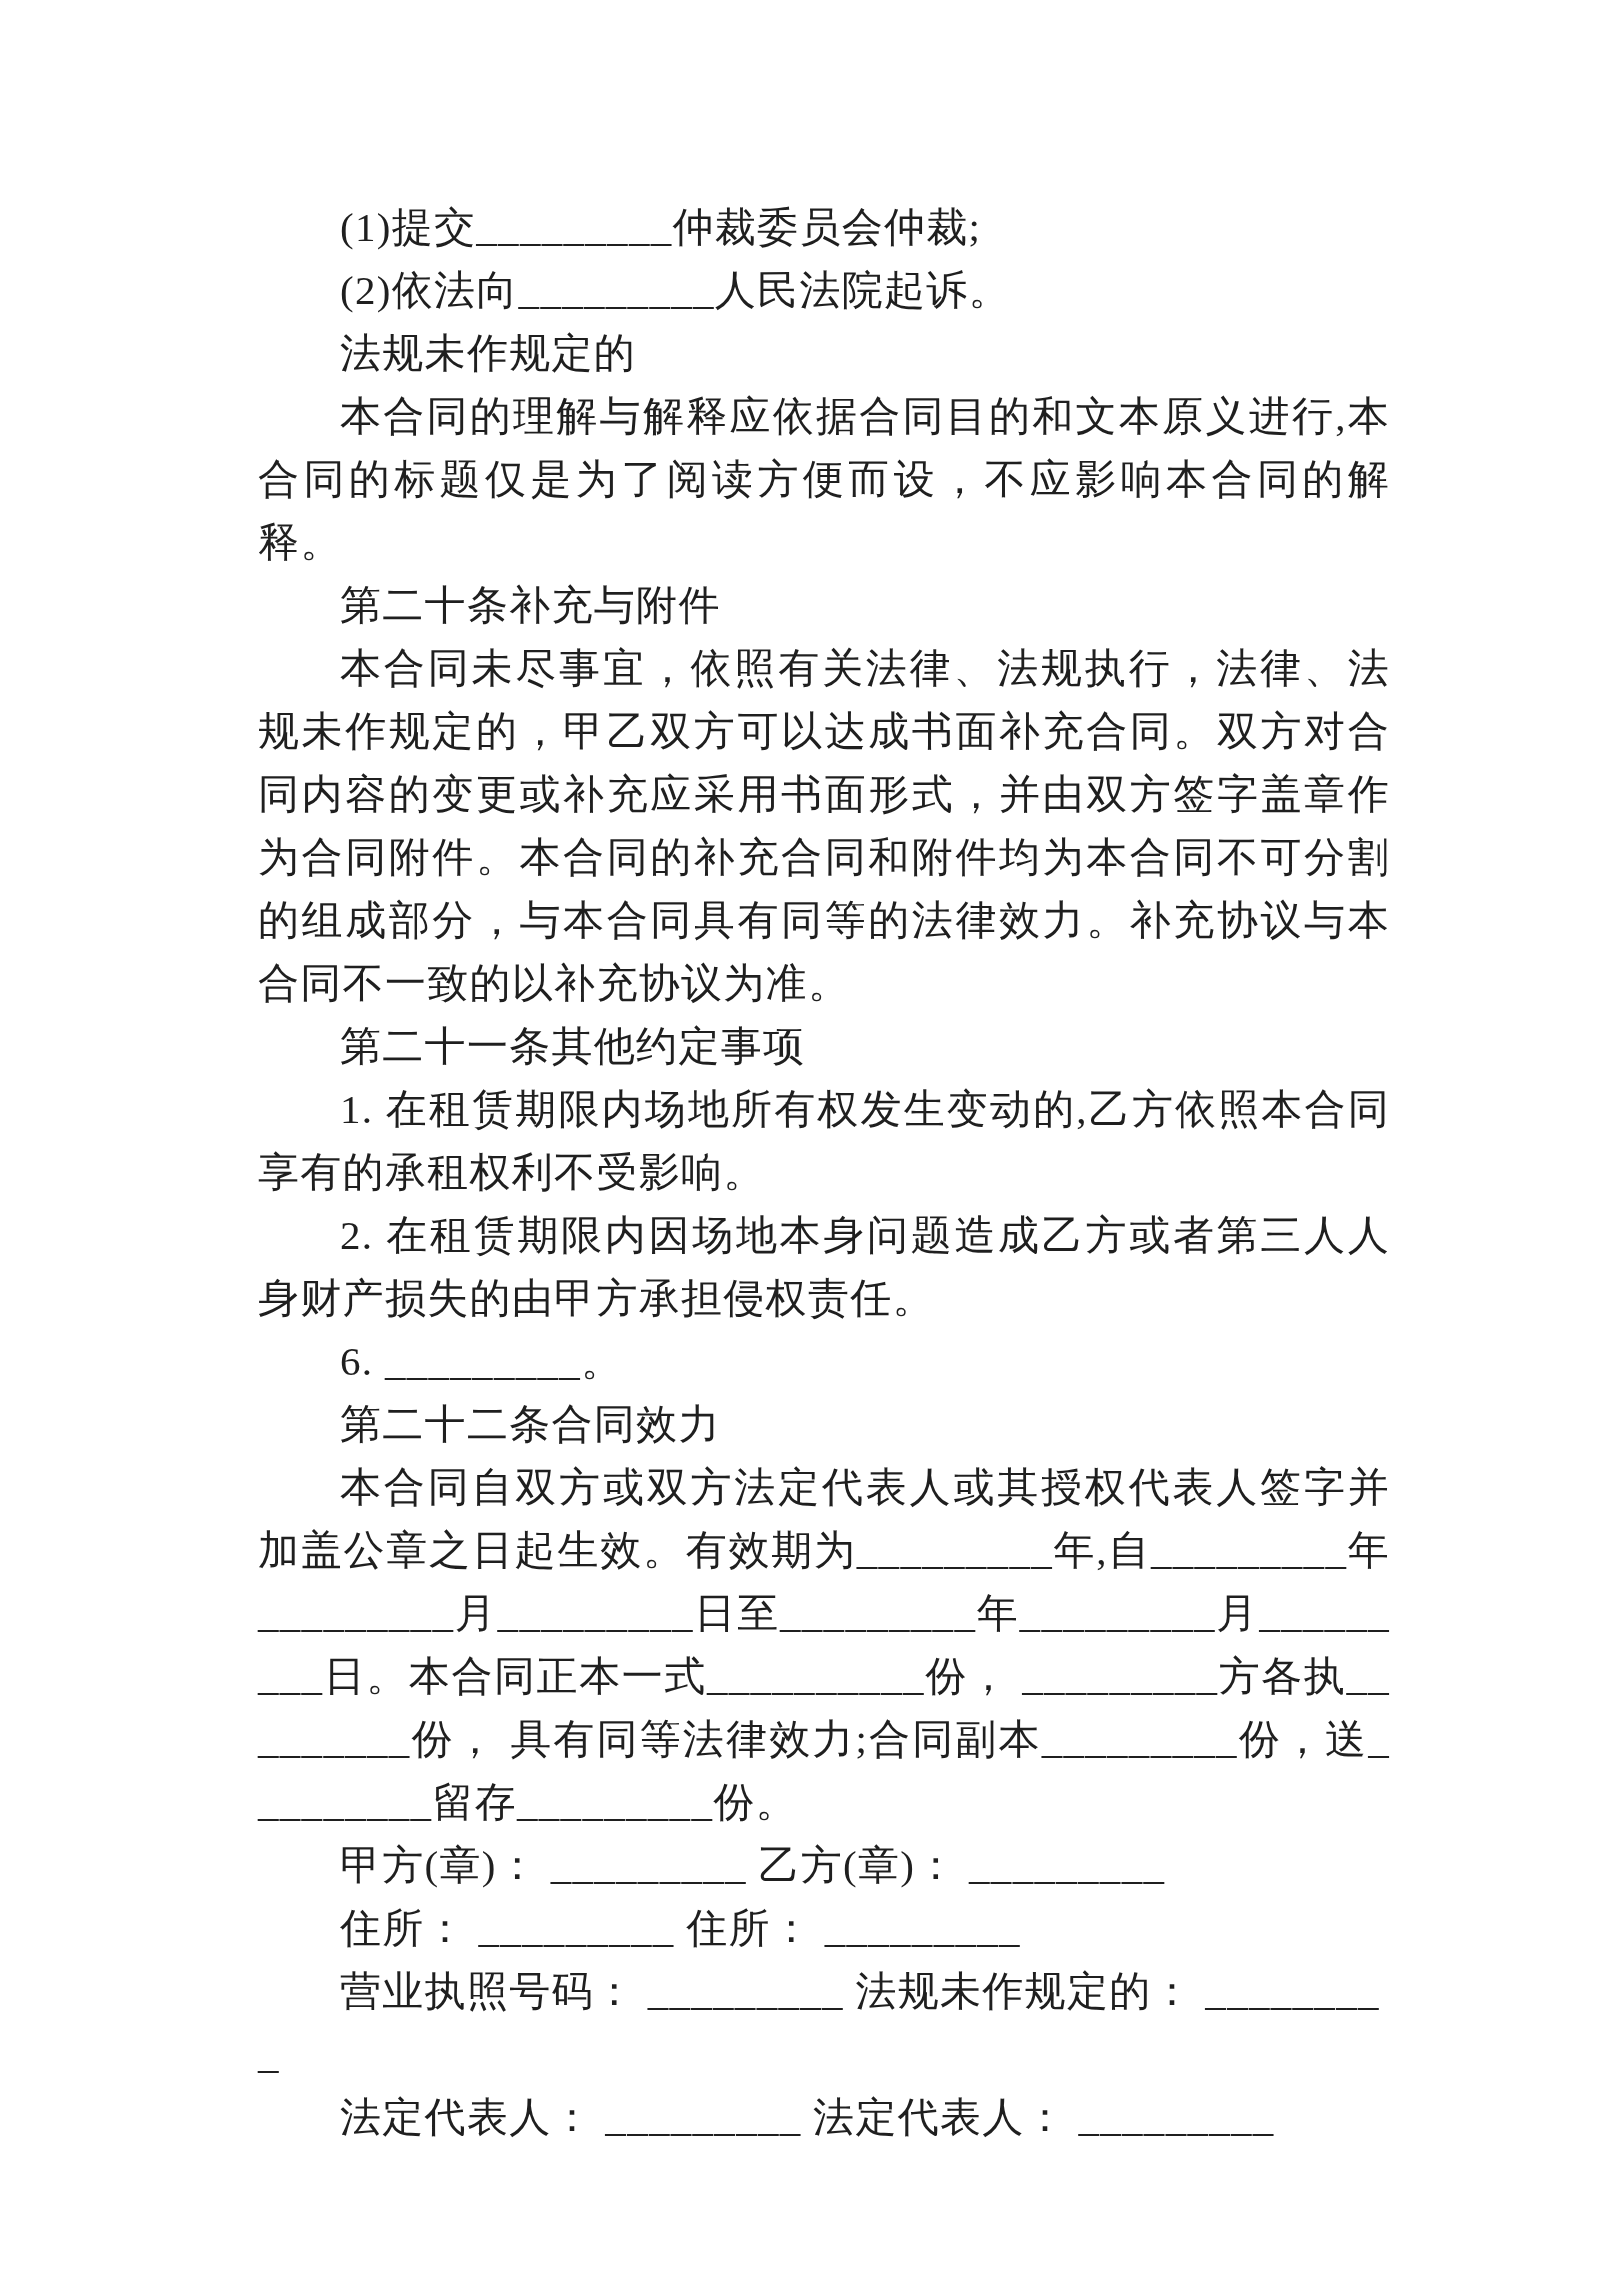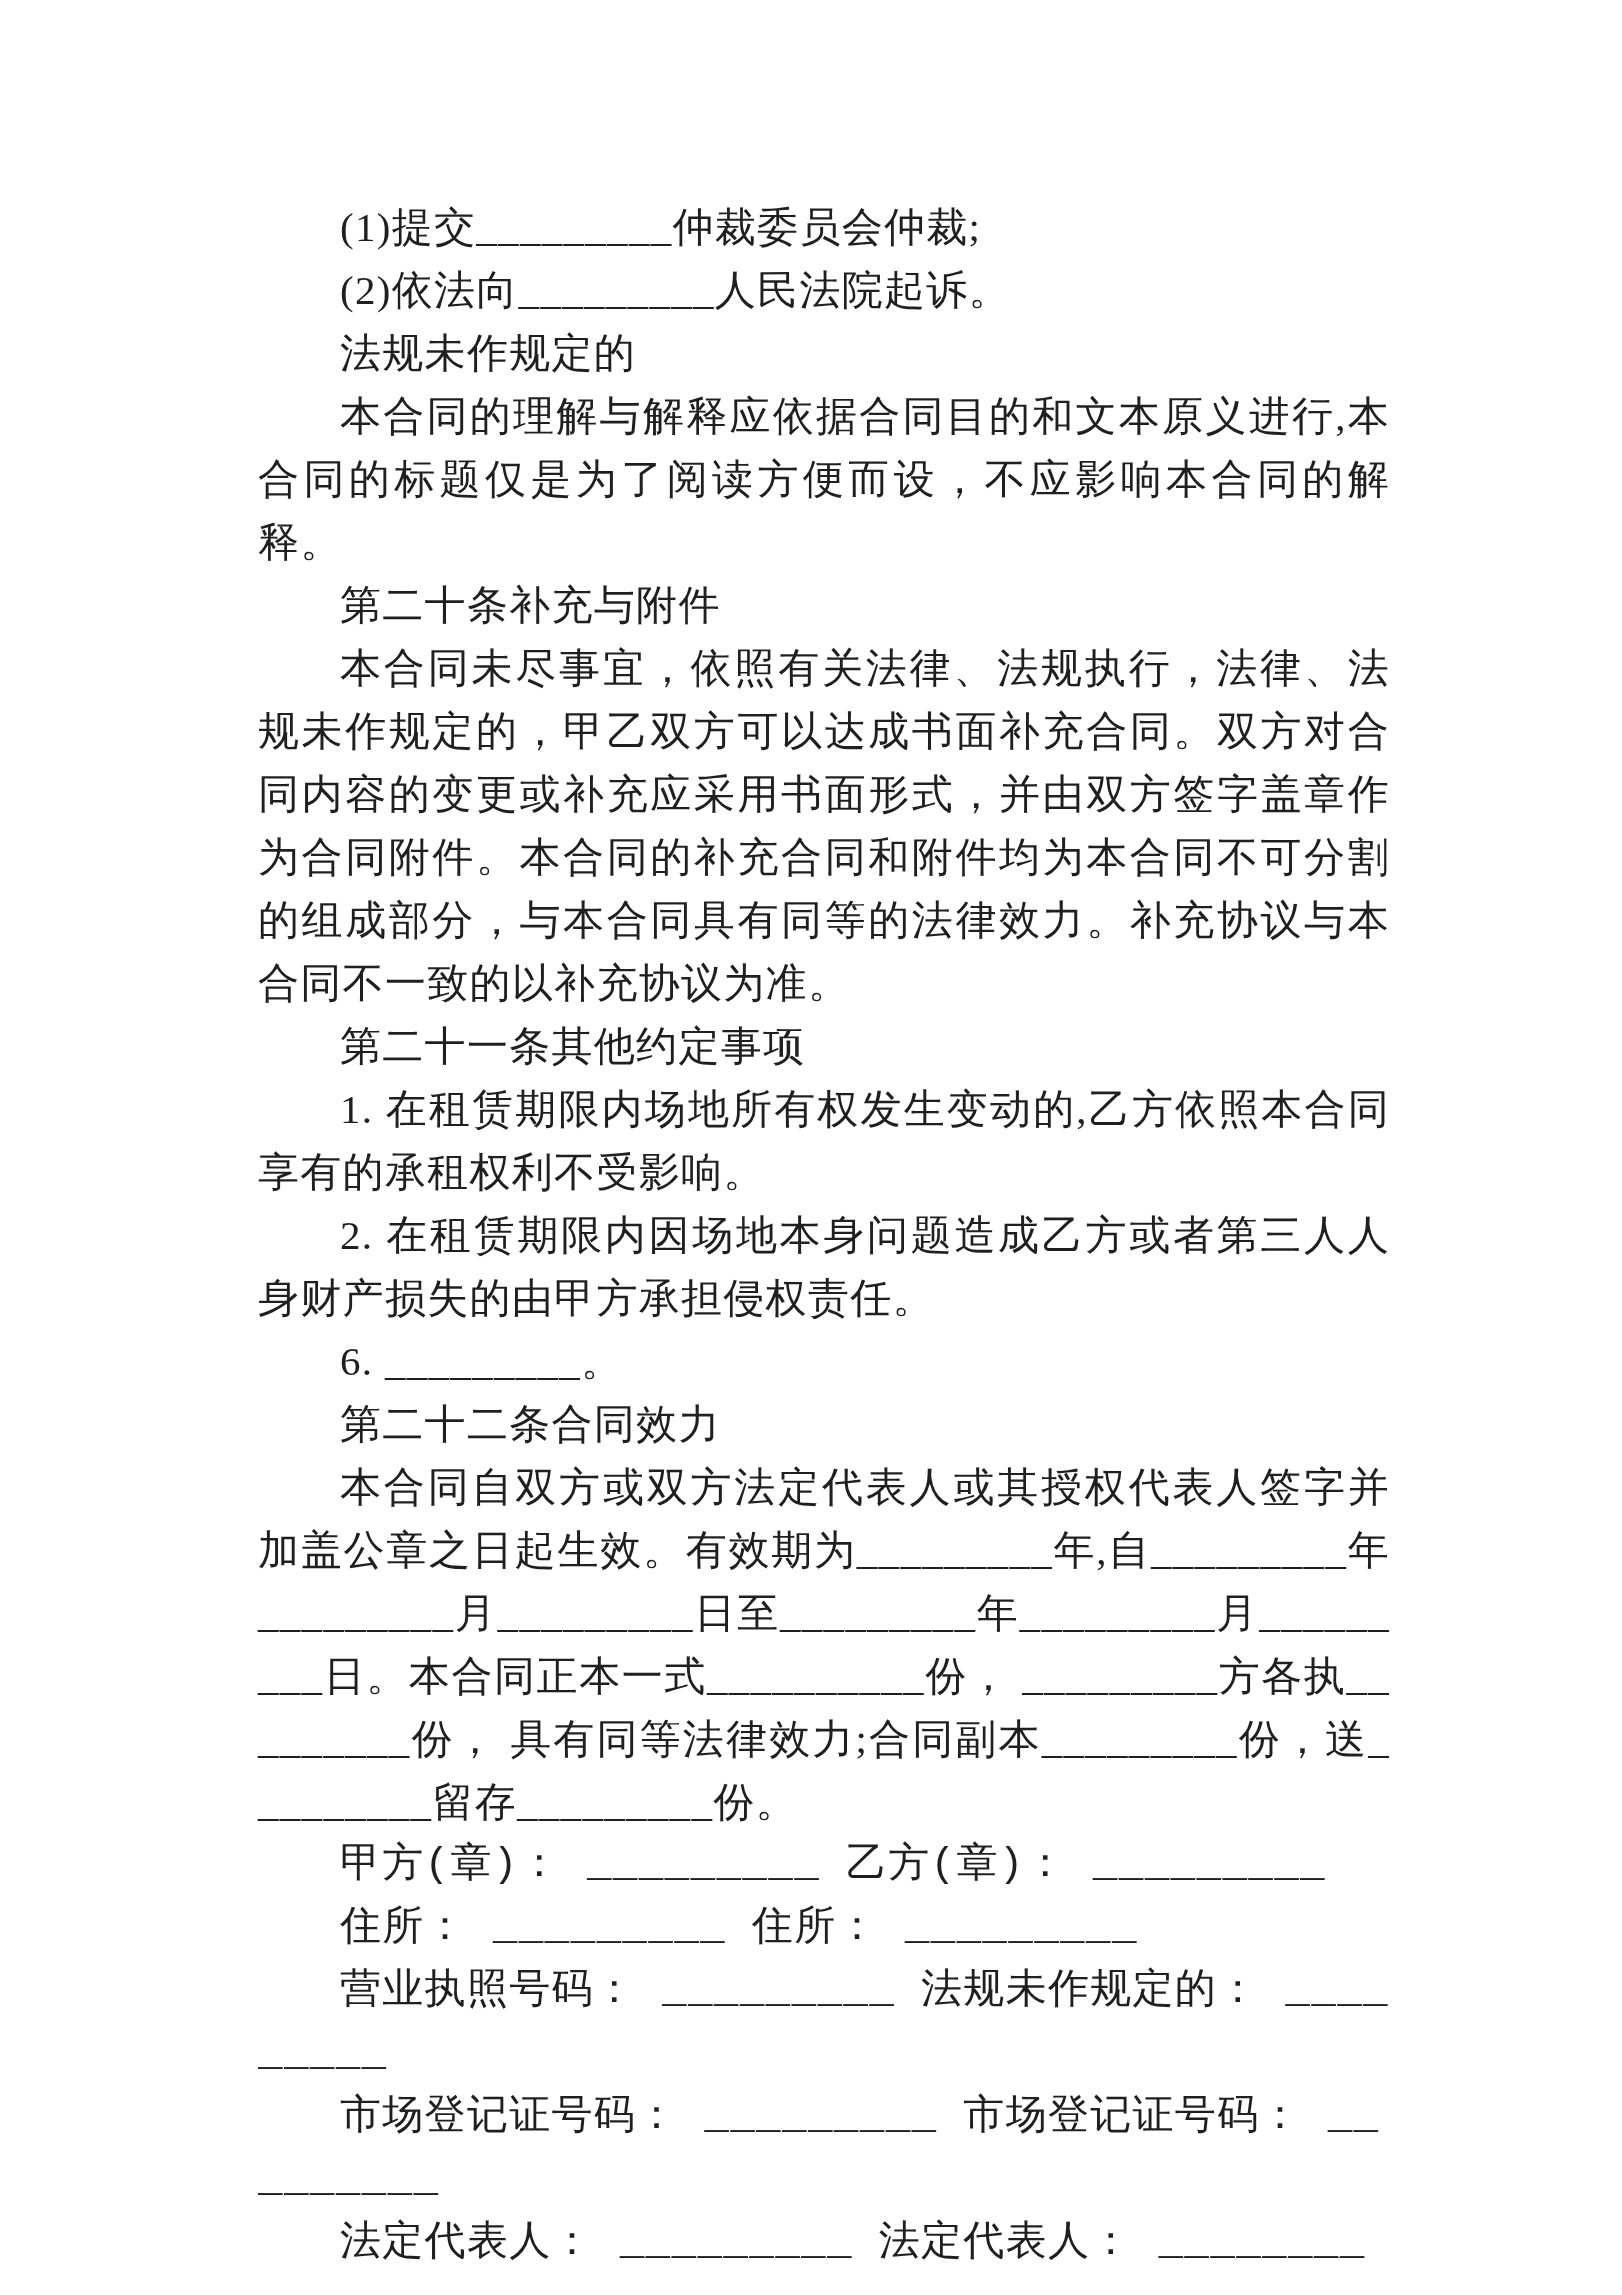--- a/index.html
+++ b/index.html
@@ -29,21 +29,20 @@
     letter-spacing: 1.3px;
   }
   .content p {
     margin: 0;
     padding: 0;
     text-indent: 2em;
     word-break: break-all;
   }
   .content p.sig {
     text-align: left;
-    font-family: Liberation Mono, monospace;
   }
 </style>
 </head>
 <body>
 
 <div class="page">
   <div class="content">
     <p>(1)提交_________仲裁委员会仲裁;</p>
     <p>(2)依法向_________人民法院起诉。</p>
     <p>法规未作规定的</p>
@@ -52,17 +51,16 @@
     <p>本合同未尽事宜，依照有关法律、法规执行，法律、法规未作规定的，甲乙双方可以达成书面补充合同。双方对合同内容的变更或补充应采用书面形式，并由双方签字盖章作为合同附件。本合同的补充合同和附件均为本合同不可分割的组成部分，与本合同具有同等的法律效力。补充协议与本合同不一致的以补充协议为准。</p>
     <p>第二十一条其他约定事项</p>
     <p>1. 在租赁期限内场地所有权发生变动的,乙方依照本合同享有的承租权利不受影响。</p>
     <p>2. 在租赁期限内因场地本身问题造成乙方或者第三人人身财产损失的由甲方承担侵权责任。</p>
     <p>6. _________。</p>
     <p>第二十二条合同效力</p>
     <p>本合同自双方或双方法定代表人或其授权代表人签字并加盖公章之日起生效。有效期为_________年,自_________年_________月_________日至_________年_________月_________日。本合同正本一式__________份， _________方各执_________份， 具有同等法律效力;合同副本_________份，送_________留存_________份。</p>
     <p class="sig">甲方(章)： _________ 乙方(章)： _________</p>
     <p class="sig">住所： _________ 住所： _________</p>
     <p class="sig">营业执照号码： _________ 法规未作规定的： _________</p>
-    <p class="sig">市场登记证号码： _________ 市场登记证号码： _________</p>
     <p class="sig">法定代表人： _________ 法定代表人： _________</p>
   </div>
 </div>
 
 
 </body></html>

